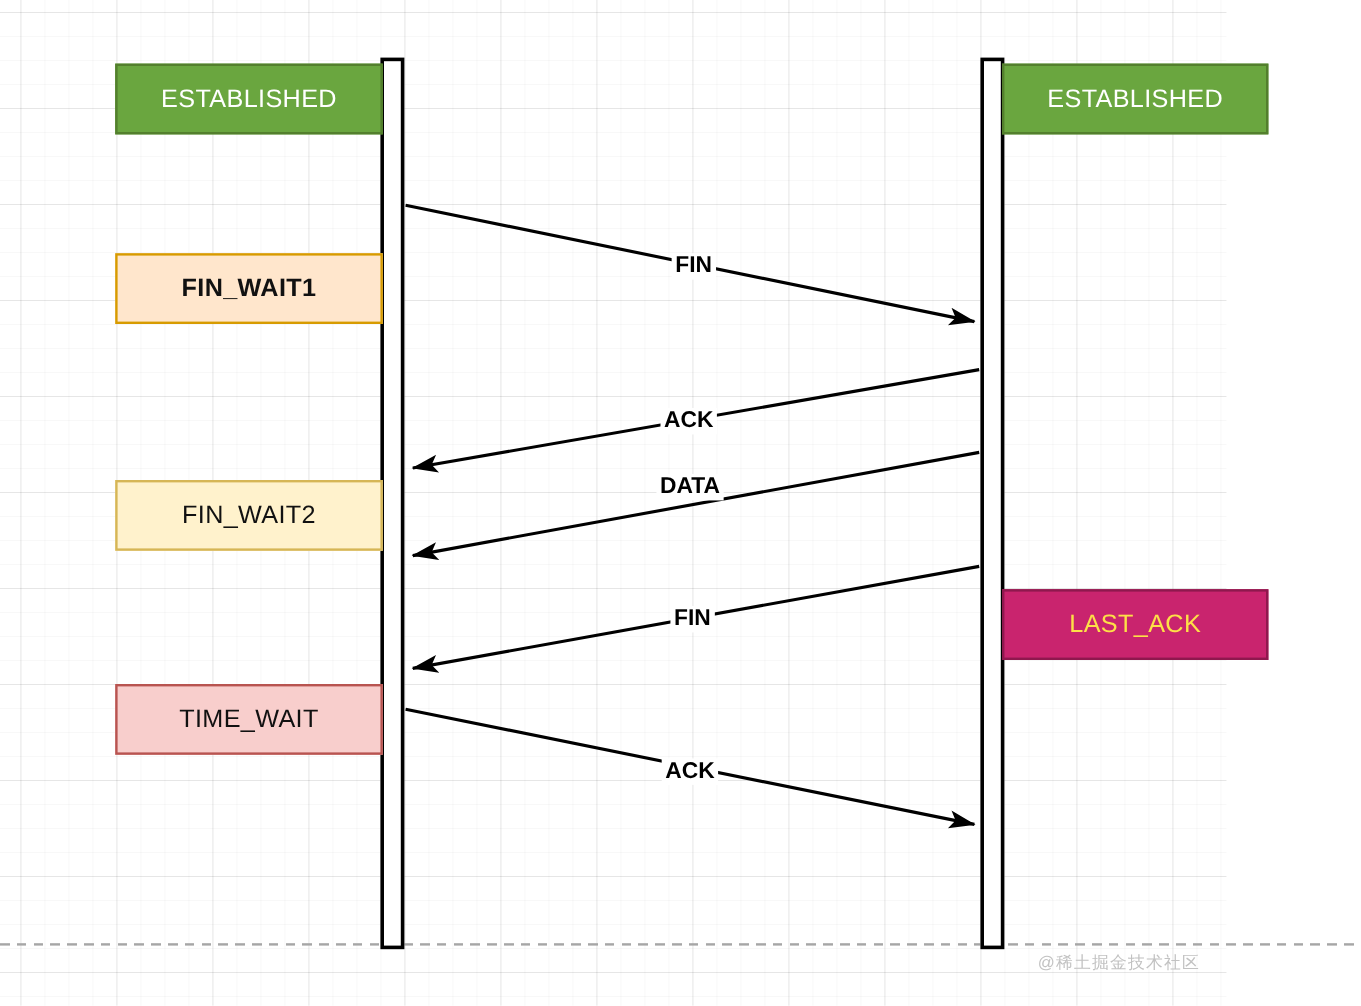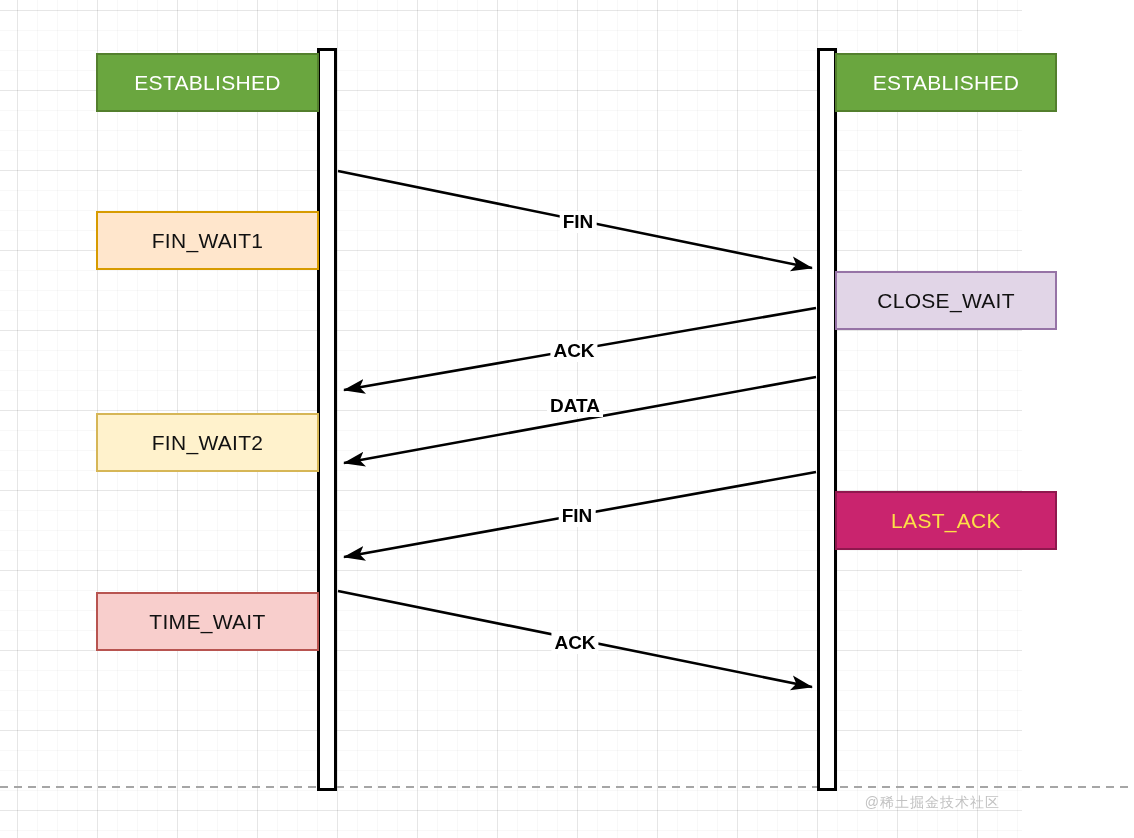--- a/index.html
+++ b/index.html
@@ -34,21 +34,21 @@
     box-sizing:border-box;
     display:flex;align-items:center;justify-content:center;
     font-size:21px;
     letter-spacing:0.3px;
     z-index:2;
     height:59px;
   }
   .state.left-col{left:96px;width:223px;}
   .state.right-col{left:835px;width:222px;}
   .st-green {background:#6AA63F;border:2px solid #537F2D;color:#ffffff;}
-  .st-orange{background:#FFE6CC;border:2px solid #D79B00;color:#111111;}
+  .st-orange{background:#FFE6CC;border:2px solid #D79B00;color:#111111;font-weight:bold;}
   .st-purple{background:#E1D5E7;border:2px solid #9673A6;color:#111111;}
   .st-yellow{background:#FFF2CC;border:2px solid #D6B656;color:#111111;}
   .st-magenta{background:#C9246E;border:2px solid #8F184E;color:#fde047;}
   .st-red   {background:#F8CECC;border:2px solid #B85450;color:#111111;}
   .arrows{
     position:absolute;left:0;top:0;width:1134px;height:838px;
     z-index:3;pointer-events:none;
   }
   .msg-label{
     position:absolute;
@@ -80,24 +80,23 @@
 <div class="canvas">
 
   <div class="dashed-line"></div>
 
   <div class="lifeline" style="left:317px"></div>
   <div class="lifeline" style="left:817px"></div>
 
   <div class="state left-col st-green" style="top:53px">ESTABLISHED</div>
   <div class="state right-col st-green" style="top:53px">ESTABLISHED</div>
   <div class="state left-col st-orange" style="top:211px">FIN_WAIT1</div>
-  <div class="state right-col st-purple" style="top:271px">CLOSE_WAIT</div>
-  <div class="state left-col st-yellow" style="top:413px">FIN_WAIT2</div>
+  <div class="state left-col st-yellow" style="top:400px">FIN_WAIT2</div>
   <div class="state right-col st-magenta" style="top:491px">LAST_ACK</div>
-  <div class="state left-col st-red" style="top:592px">TIME_WAIT</div>
+  <div class="state left-col st-red" style="top:570px">TIME_WAIT</div>
 
   <svg class="arrows" viewBox="0 0 1134 838" xmlns="http://www.w3.org/2000/svg">
     <defs>
       <marker id="arrowhead" markerUnits="userSpaceOnUse" markerWidth="24" markerHeight="18" refX="21" refY="8" orient="auto">
         <path d="M0,0.5 L22,8 L0,15.5 L5,8 Z" fill="#000000"></path>
       </marker>
     </defs>
     <g>
       <line x1="338" y1="171" x2="812" y2="268" stroke="#000000" stroke-width="2.6" marker-end="url(#arrowhead)"></line>
     </g>

